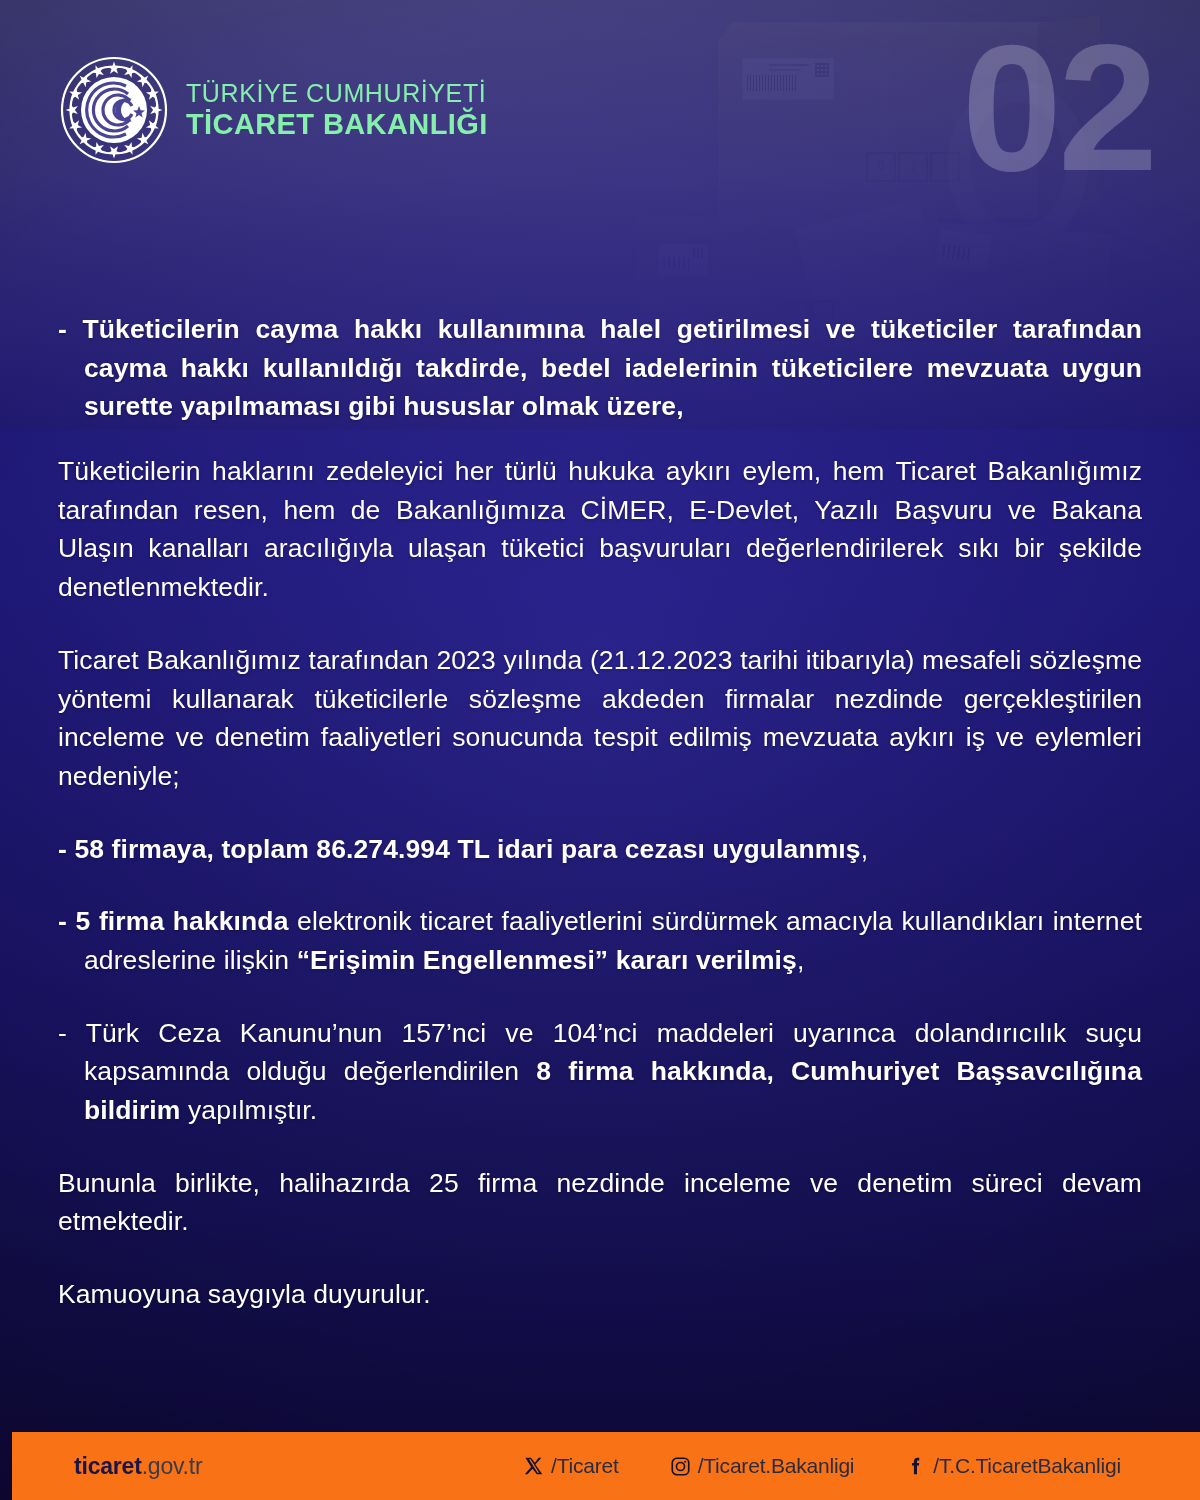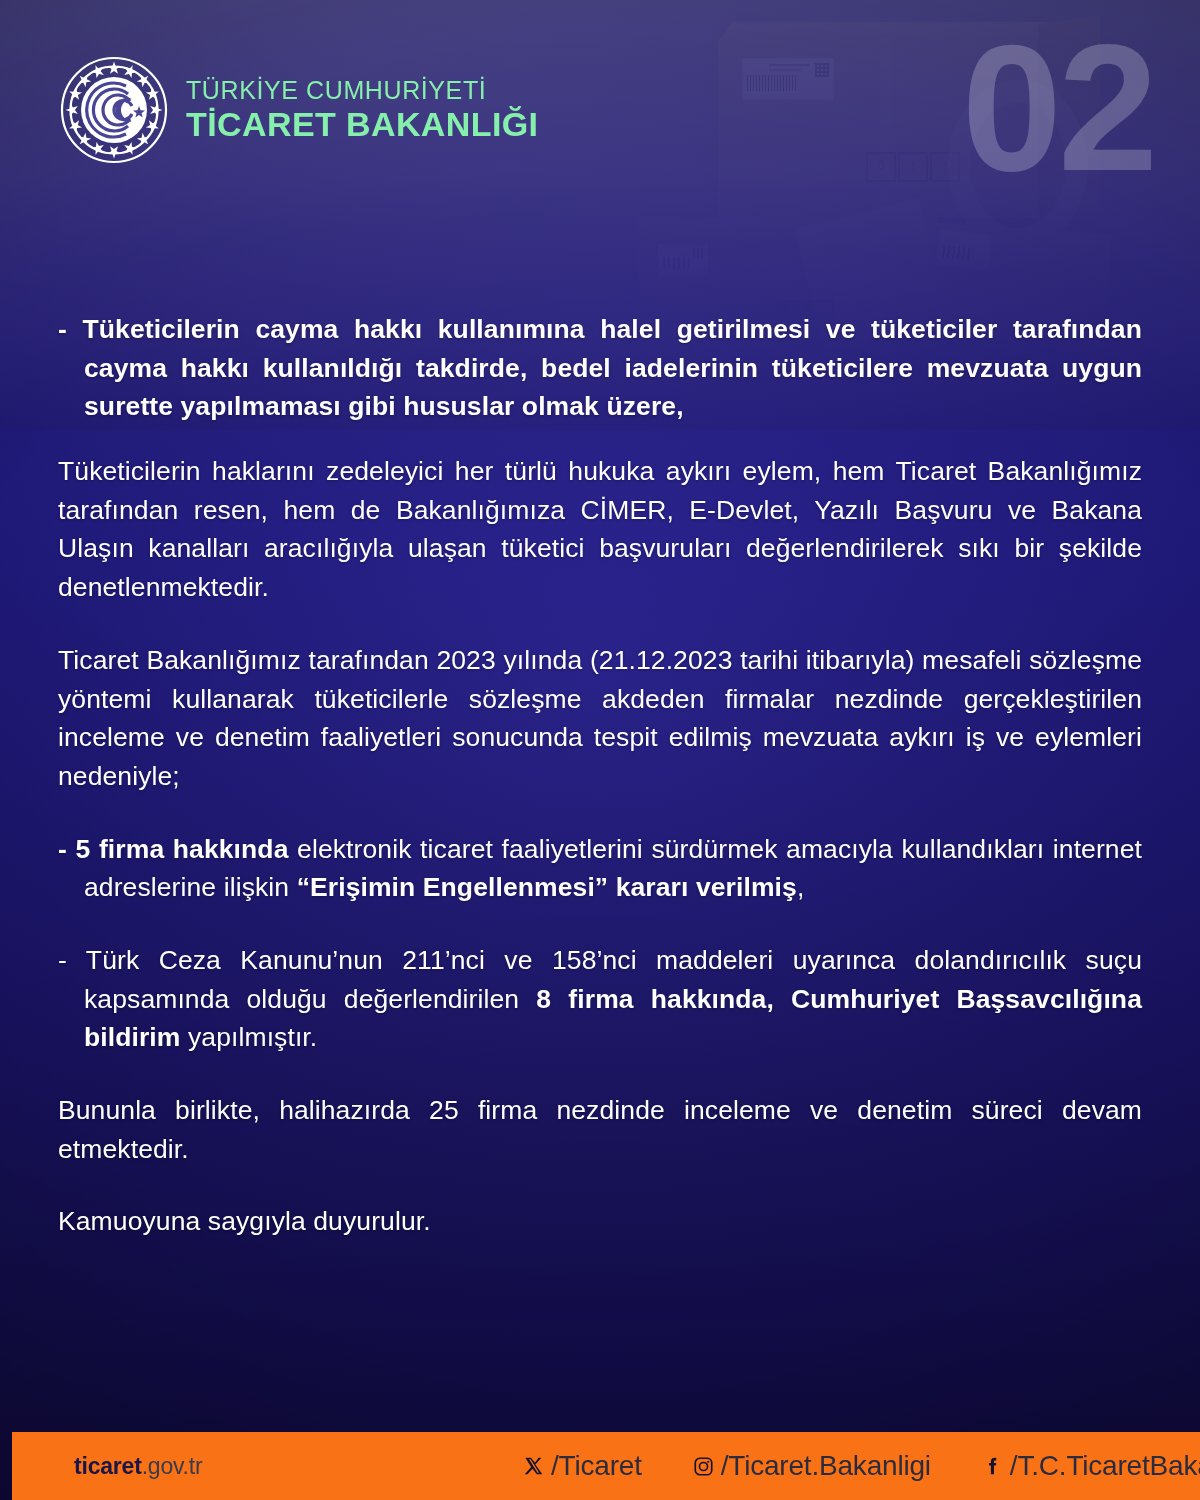--- a/index.html
+++ b/index.html
@@ -208,21 +208,21 @@
     flex: 0 0 108px;
   }
   .ministry-text { color: #86efac; }
   .ministry-line1 {
     font-size: 25px;
     letter-spacing: .6px;
     font-weight: 400;
     line-height: 1.15;
   }
   .ministry-line2 {
-    font-size: 34px;
+    font-size: 29px;
     letter-spacing: .4px;
     font-weight: 700;
     line-height: 1.15;
   }
 
   
   .content {
     position: absolute;
     left: 58px;
     top: 310px;
@@ -272,21 +272,21 @@
     position: absolute;
     left: 510px;
     display: flex;
     align-items: center;
     gap: 50px;
   }
   .social {
     display: flex;
     align-items: center;
     gap: 5px;
-    font-size: 28px;
+    font-size: 21px;
     color: #2b2b3d;
     letter-spacing: -.2px;
   }
   .social .glyph {
     display: inline-flex;
     align-items: center;
     justify-content: center;
     width: 24px; height: 24px;
     color: #16122e;
   }
@@ -388,22 +388,23 @@
     <div class="ministry-text">
       <div class="ministry-line1">TÜRKİYE CUMHURİYETİ</div>
       <div class="ministry-line2">TİCARET BAKANLIĞI</div>
     </div>
   </div>
 
   <div class="content">
     <p class="para bold hang gap-xl">- Tüketicilerin cayma hakkı kullanımına halel getirilmesi ve tüketiciler tarafından cayma hakkı kullanıldığı takdirde, bedel iadelerinin tüketicilere mevzuata uygun surette yapılmaması gibi hususlar olmak üzere,</p>
     <p class="para gap-lg">Tüketicilerin haklarını zedeleyici her türlü hukuka aykırı eylem, hem Ticaret Bakanlığımız tarafından resen, hem de Bakanlığımıza CİMER, E-Devlet, Yazılı Başvuru ve Bakana Ulaşın kanalları aracılığıyla ulaşan tüketici başvuruları değerlendirilerek sıkı bir şekilde denetlenmektedir.</p>
     <p class="para gap-lg">Ticaret Bakanlığımız tarafından 2023 yılında (21.12.2023 tarihi itibarıyla) mesafeli sözleşme yöntemi kullanarak tüketicilerle sözleşme akdeden firmalar nezdinde gerçekleştirilen inceleme ve denetim faaliyetleri sonucunda tespit edilmiş mevzuata aykırı iş ve eylemleri nedeniyle;</p>
+    <p class="para hang gap-lg"><b>- 58 firmaya, toplam 86.274.994 TL idari para cezası uygulanmış</b><span>,</span></p>
     <p class="para hang gap-lg"><b>- 5 firma hakkında</b><span> elektronik ticaret faaliyetlerini sürdürmek amacıyla kullandıkları internet adreslerine ilişkin </span><b>“Erişimin Engellenmesi” kararı verilmiş</b><span>,</span></p>
-    <p class="para hang gap-lg"><span>- Türk Ceza Kanunu’nun 211’nci ve 158’nci maddeleri uyarınca dolandırıcılık suçu kapsamında olduğu değerlendirilen </span><b>8 firma hakkında, Cumhuriyet Başsavcılığına bildirim</b><span> yapılmıştır.</span></p>
+    <p class="para hang gap-lg"><span>- Türk Ceza Kanunu’nun 157’nci ve 104’nci maddeleri uyarınca dolandırıcılık suçu kapsamında olduğu değerlendirilen </span><b>8 firma hakkında, Cumhuriyet Başsavcılığına bildirim</b><span> yapılmıştır.</span></p>
     <p class="para gap-lg">Bununla birlikte, halihazırda 25 firma nezdinde inceleme ve denetim süreci devam etmektedir.</p>
     <p class="para">Kamuoyuna saygıyla duyurulur.</p>
   </div>
 
   <div class="footer">
     <div class="footer-url">
       <span class="b">ticaret</span><span class="n">.gov.tr</span>
     </div>
     <div class="socials">
       <div class="social">

